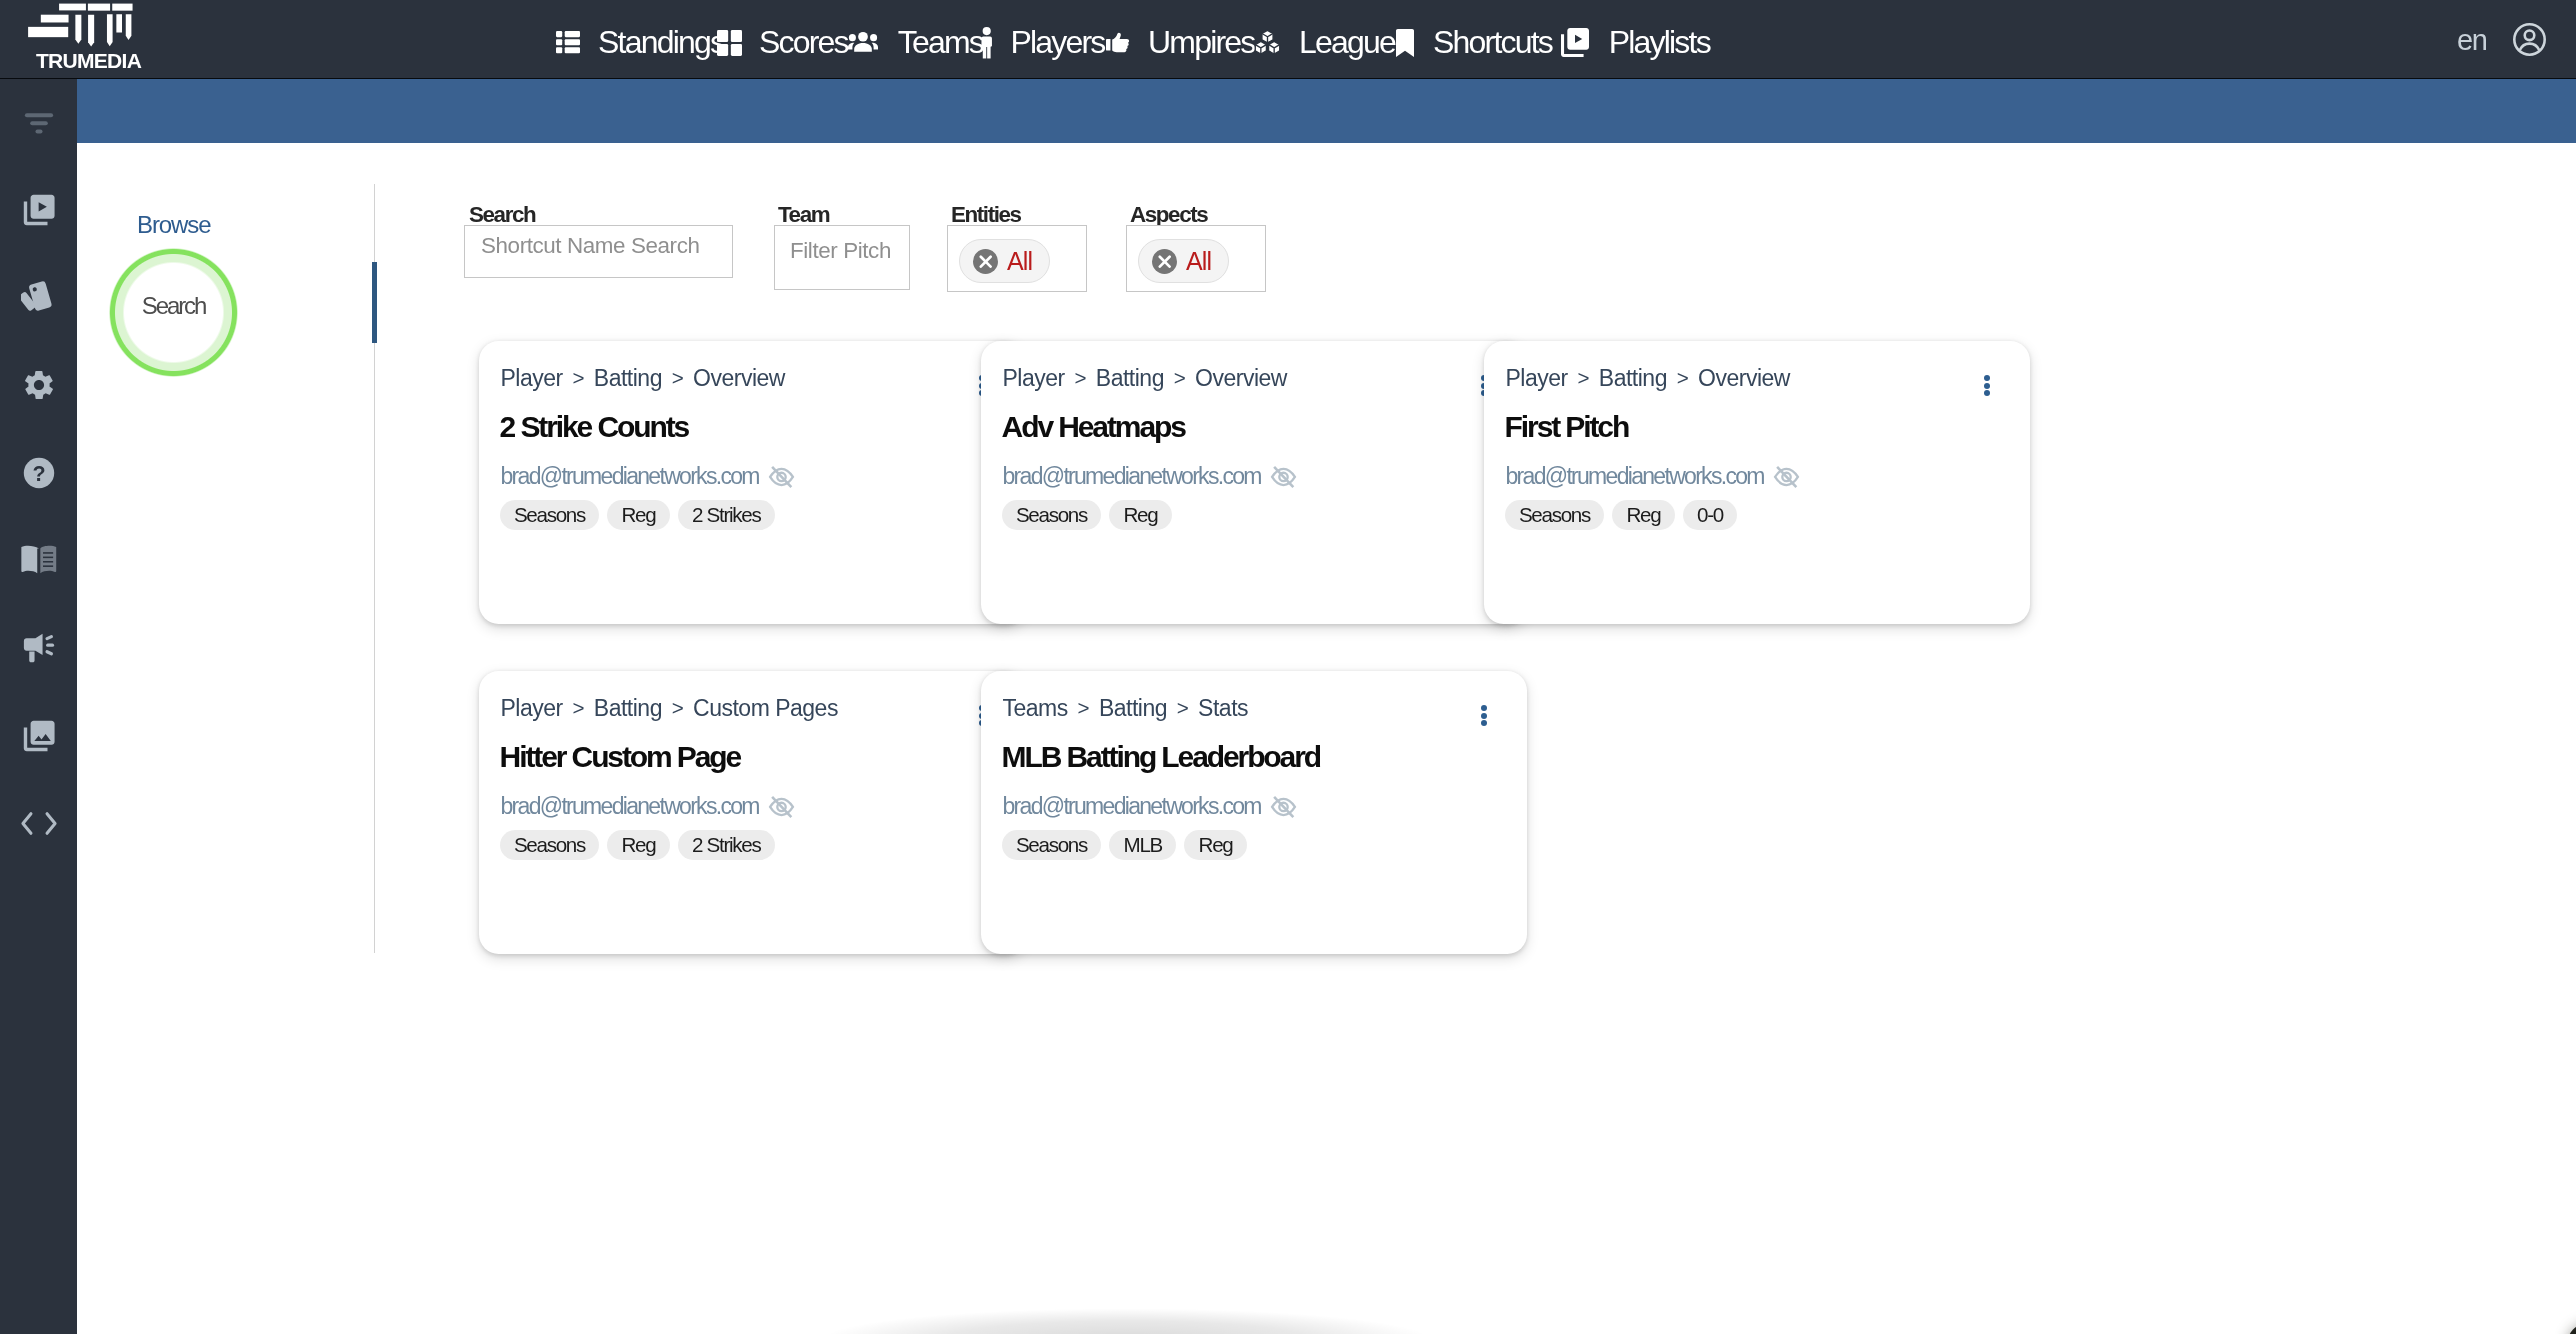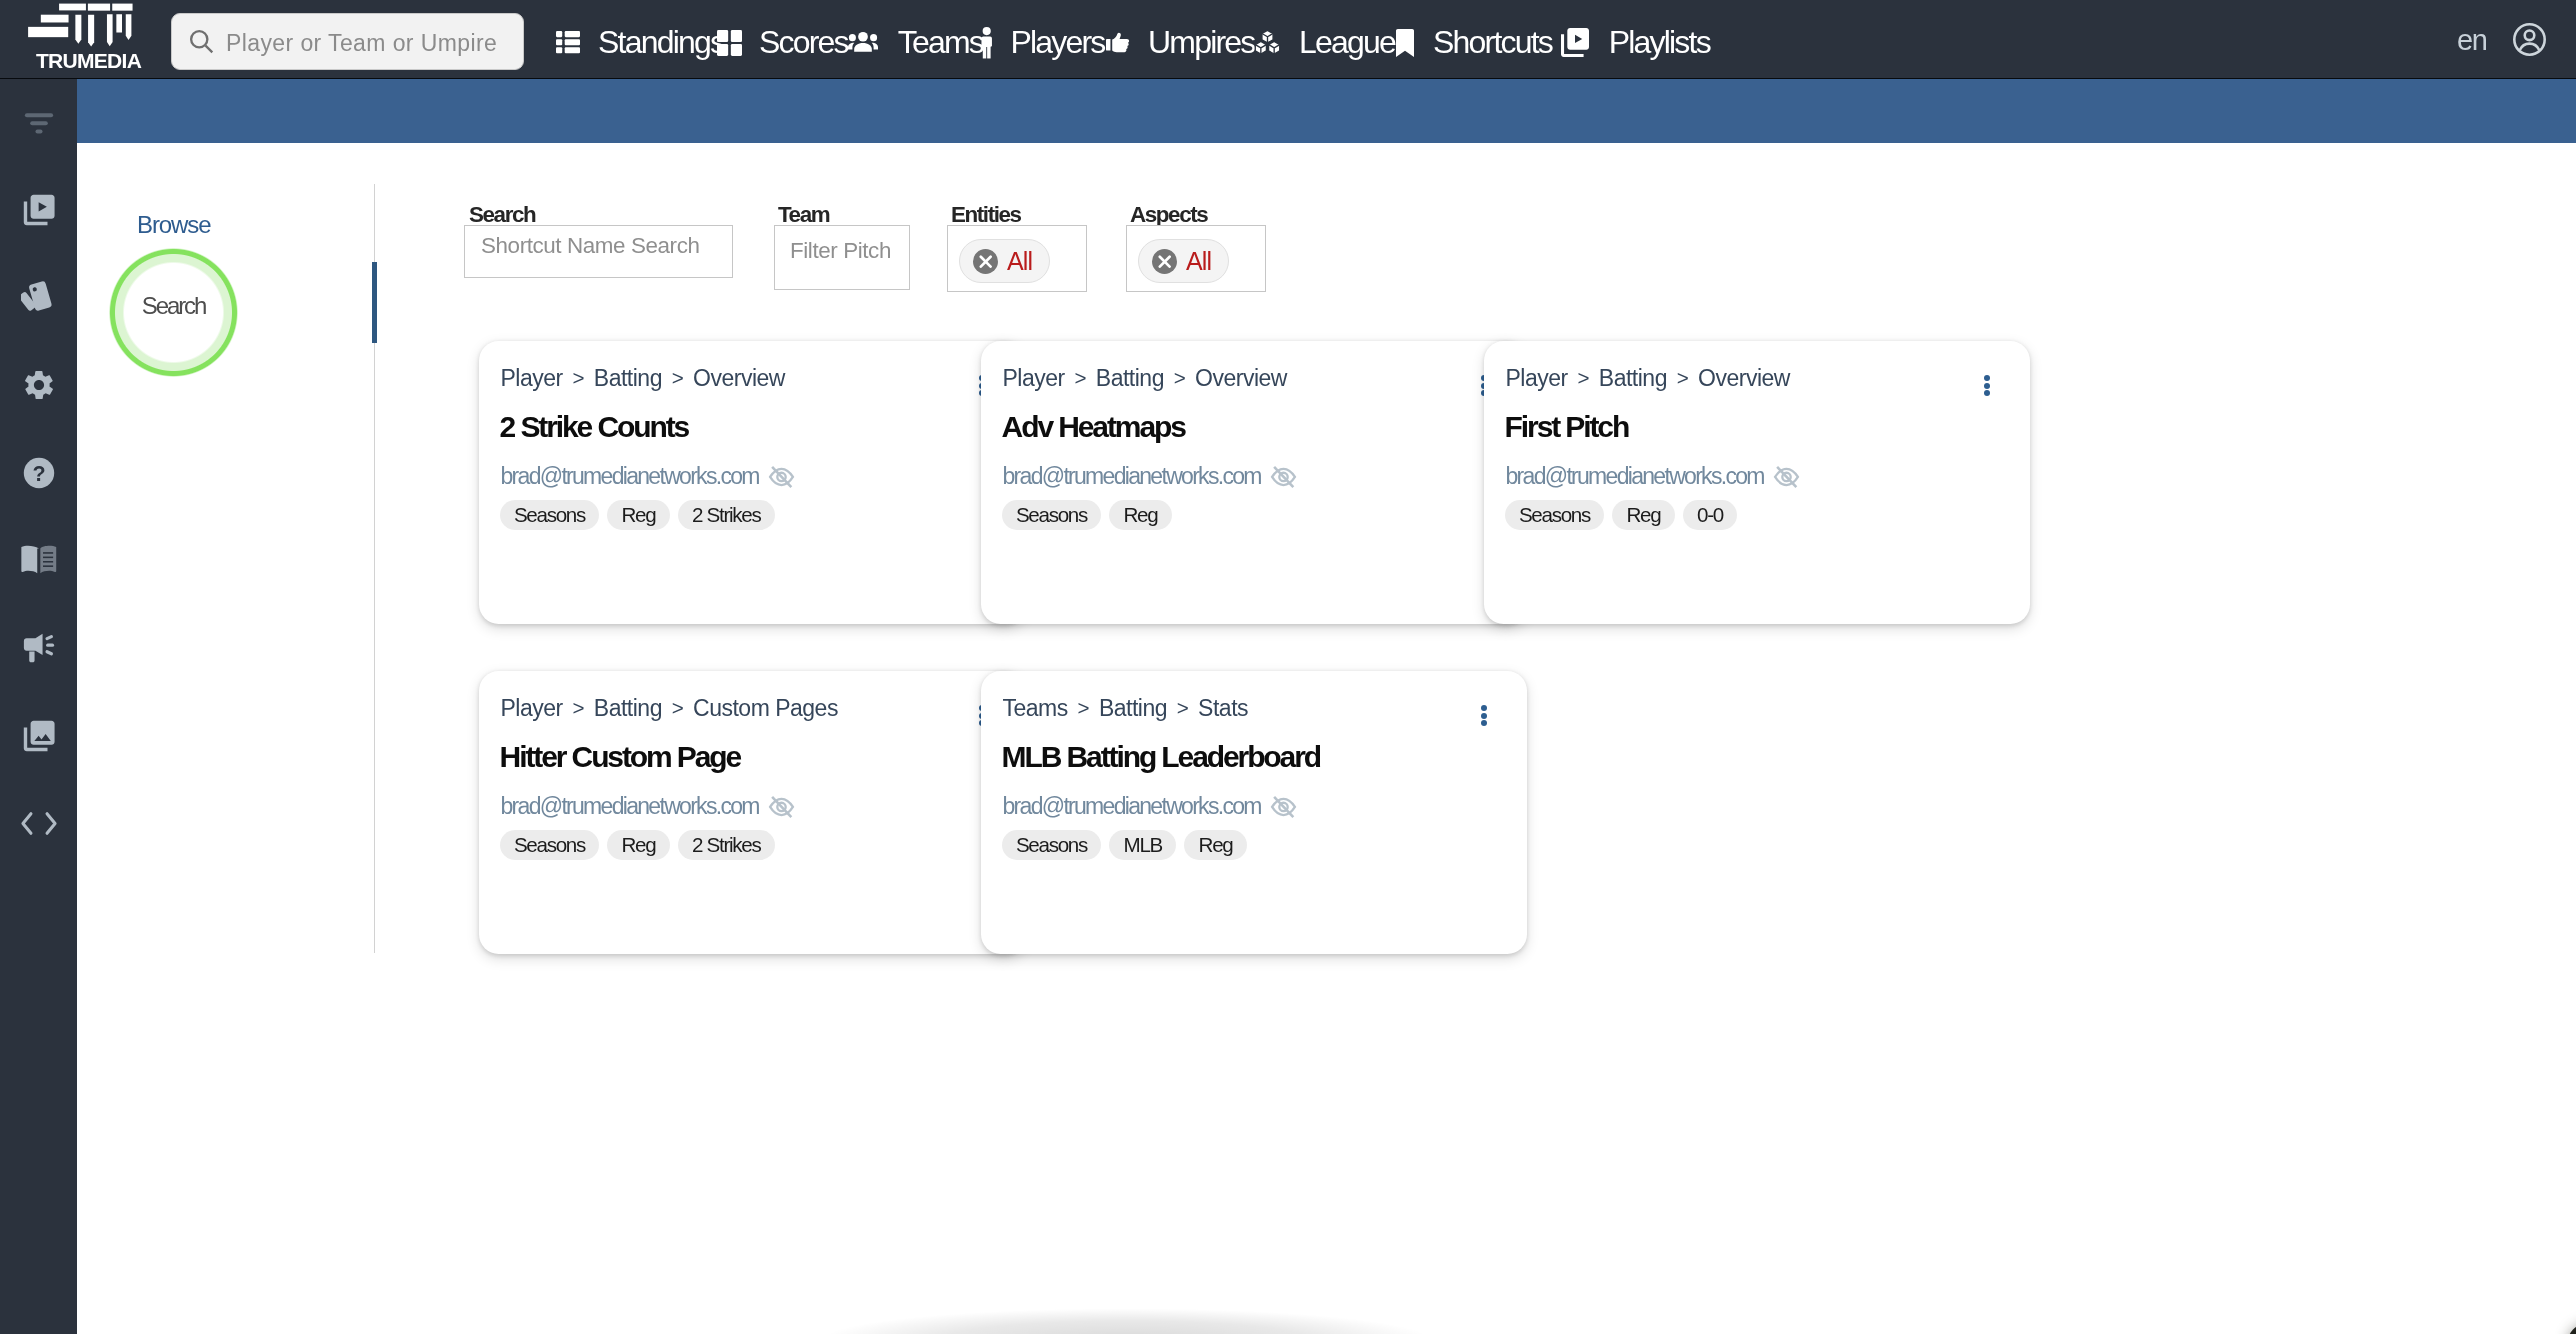--- a/index.html
+++ b/index.html
@@ -86,27 +86,20 @@
         <polygon points="98.4,16.4 105.2,16.4 105.2,47.3 101.8,52.0 98.4,47.3"></polygon>
         <rect x="125.4" y="4" width="22.7" height="7.9"></rect>
         <polygon points="119.5,15.9 125.8,15.9 125.8,46.9 122.6,51.6 119.5,46.9"></polygon>
         <rect x="130" y="15.9" width="6.3" height="20.4"></rect>
         <polygon points="140.5,15.9 146.8,15.9 146.8,40.0 143.6,44.6 140.5,40.0"></polygon>
       </g>
     </svg>
     <div id="logotext">TRUMEDIA</div>
   </div>
 
-  <div id="navsearch">
-    <svg width="27" height="27" viewBox="0 0 30 30" fill="none" stroke="#6f6f6f" stroke-width="2.6">
-      <circle cx="12.5" cy="12.5" r="9"></circle>
-        <line x1="19.5" y1="19.5" x2="27" y2="27"></line>
-    </svg>
-    <div class="ph">Player or Team or Umpire</div>
-  </div>
 
   <div class="navitem" style="left:556px">
     <svg width="24" height="22.4" viewBox="0 0 27 25" fill="#fff" style="margin-right:18px">
       <rect x="0" y="0" width="7" height="6.8" rx="1.2"></rect>
         <rect x="9.8" y="0" width="17.2" height="6.8" rx="1.2"></rect>
       <rect x="0" y="9.1" width="7" height="6.8" rx="1.2"></rect>
         <rect x="9.8" y="9.1" width="17.2" height="6.8" rx="1.2"></rect>
       <rect x="0" y="18.2" width="7" height="6.8" rx="1.2"></rect>
         <rect x="9.8" y="18.2" width="17.2" height="6.8" rx="1.2"></rect>
     </svg>

